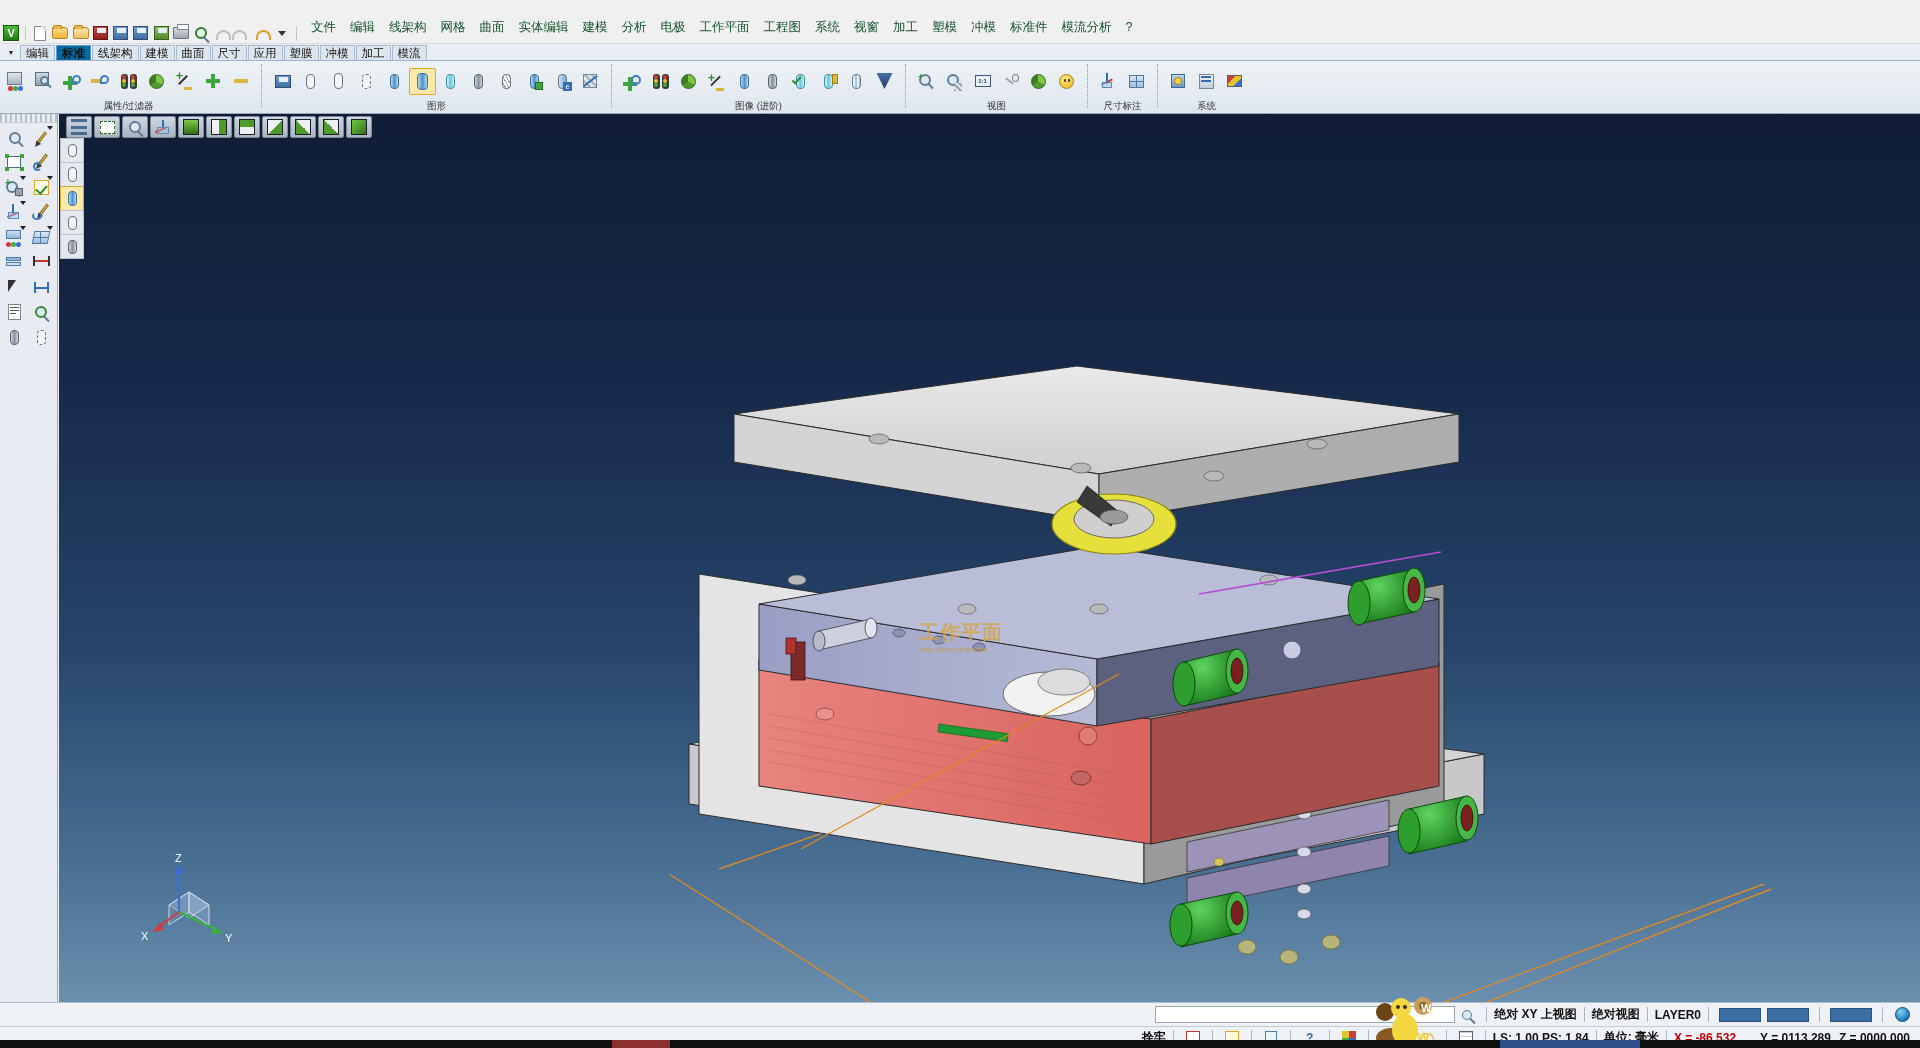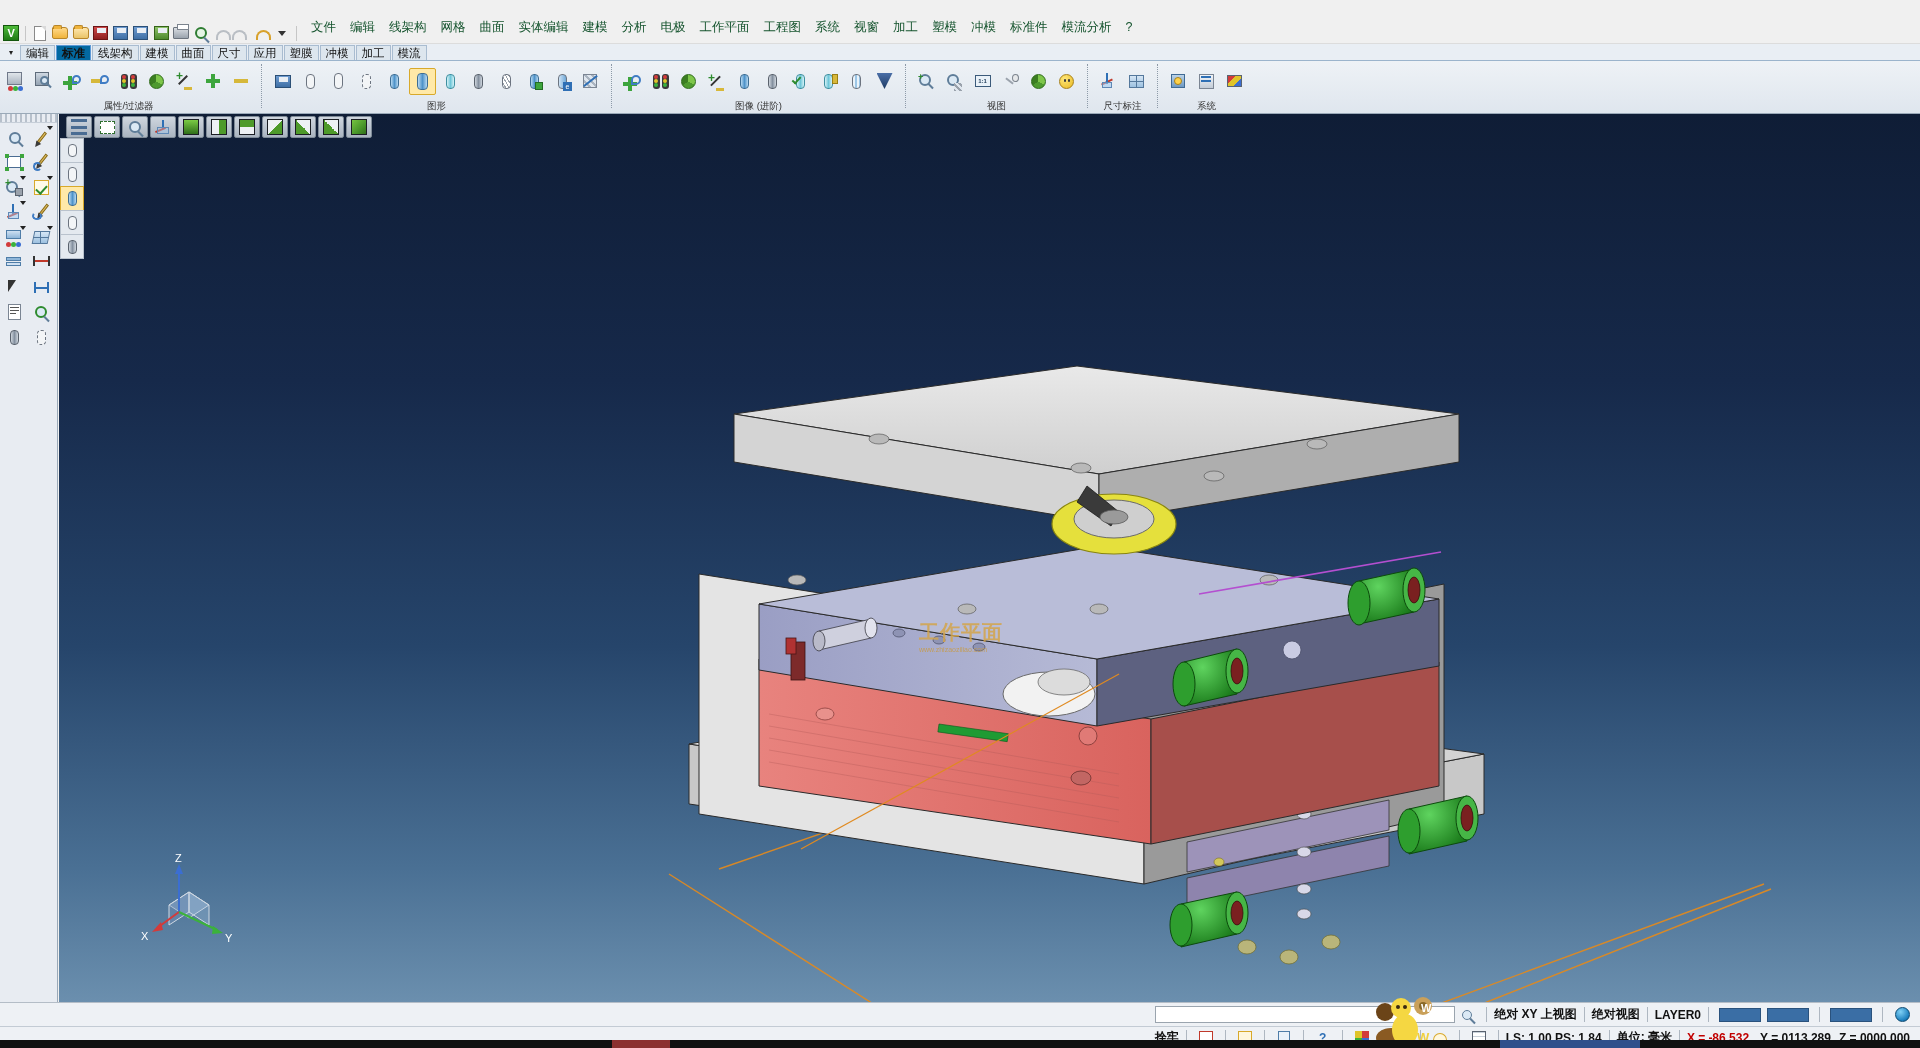--- a/index.html
+++ b/index.html
@@ -1134,21 +1134,21 @@
     <div class="sbtn">
         <div style="width:14px;height:14px;border:1.2px solid #5a6370;background:repeating-linear-gradient(0deg,#fff 0 3px,#c9d2db 3px 4px)"></div>
       </div>
     <div class="sb-sep"></div>
     <div class="sb-txt">LS: 1.00 PS: 1.84</div>
     <div class="sb-sep"></div>
     <div class="sb-txt b">单位: 毫米</div>
     <div class="sb-sep"></div>
     <div class="sb-txt red">X =</div>
     <div class="sb-txt red" style="margin-left:3px">-86.532</div>
-    <div class="sb-txt" style="margin-left:11px">Y = 0113.289</div>
+    <div class="sb-txt" style="margin-left:24px">Y = 0113.289</div>
     <div class="sb-txt" style="margin-left:8px">Z = 0000.000</div>
     <div style="width:10px"></div>
   </div>
 
   <svg class="mascot" viewBox="0 0 78 56">
     <ellipse cx="26" cy="46" rx="15" ry="10" fill="#8a5a22"></ellipse>
     <circle cx="20" cy="20" r="9" fill="#6b4418"></circle>
     <circle cx="36" cy="16" r="10" fill="#f5d742"></circle>
     <circle cx="33" cy="15" r="2" fill="#3a2a10"></circle>
     <circle cx="40" cy="15" r="2" fill="#3a2a10"></circle>

